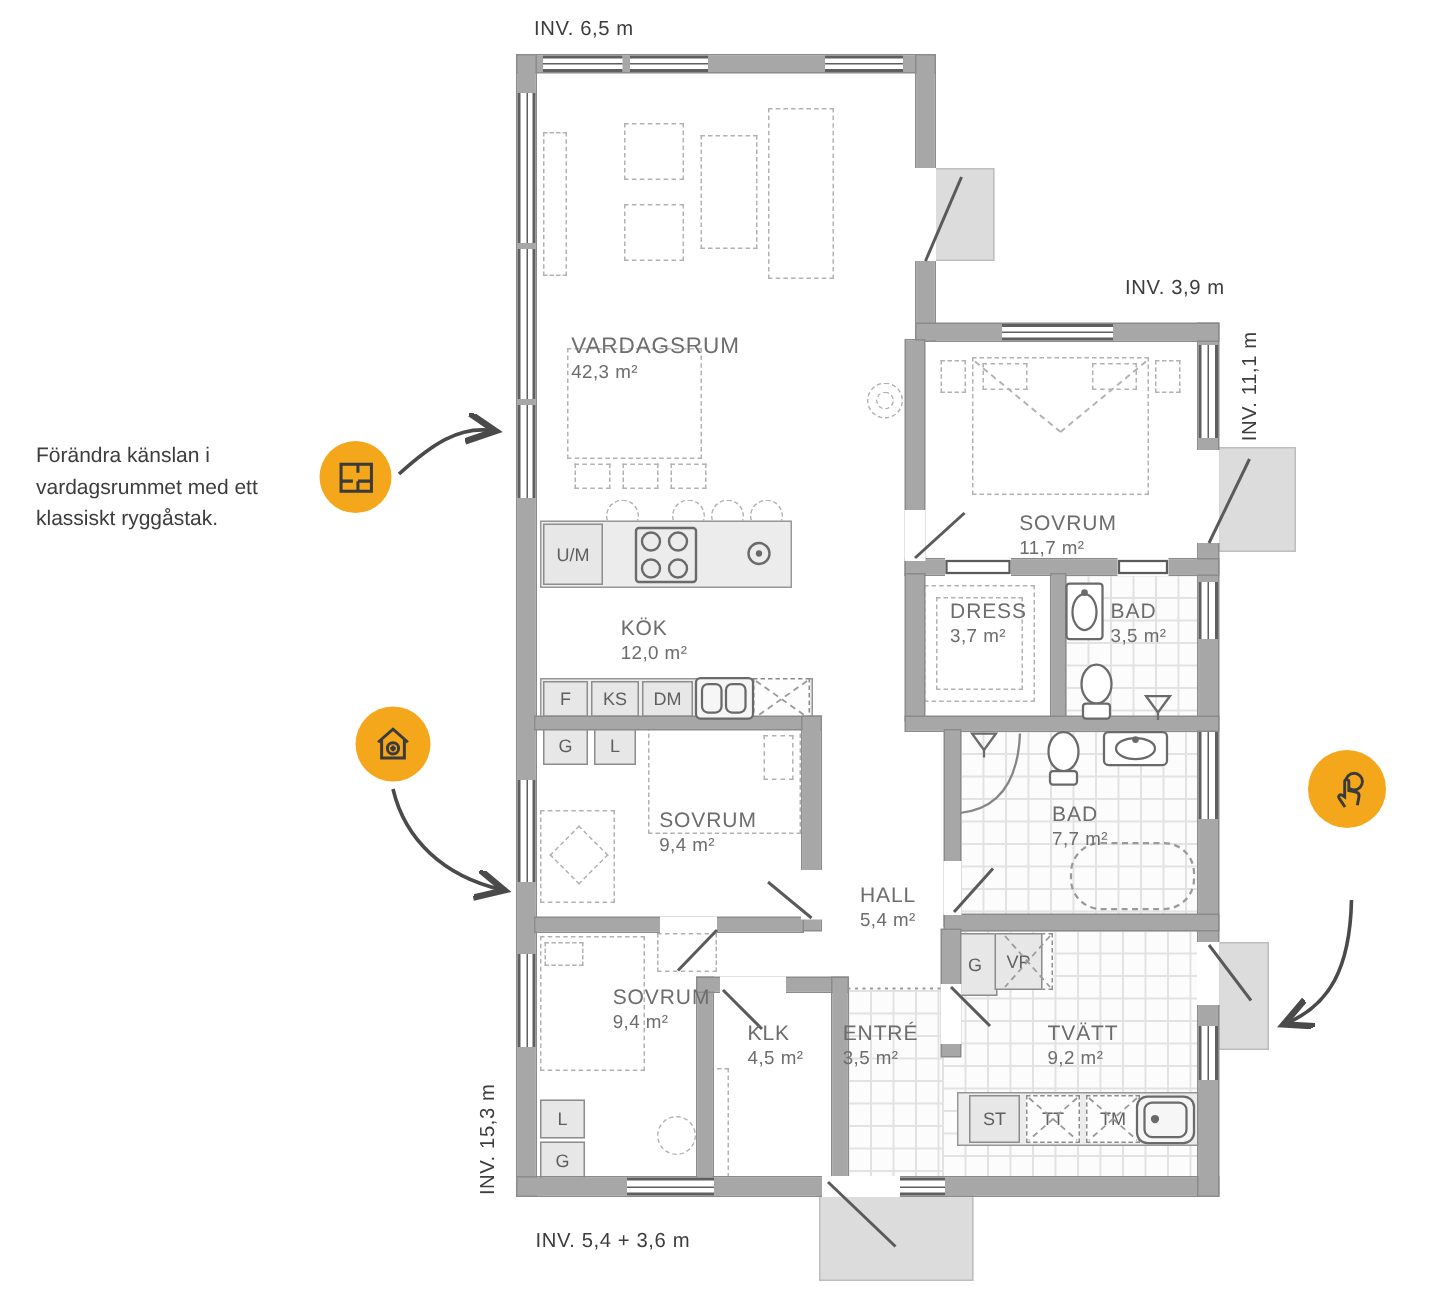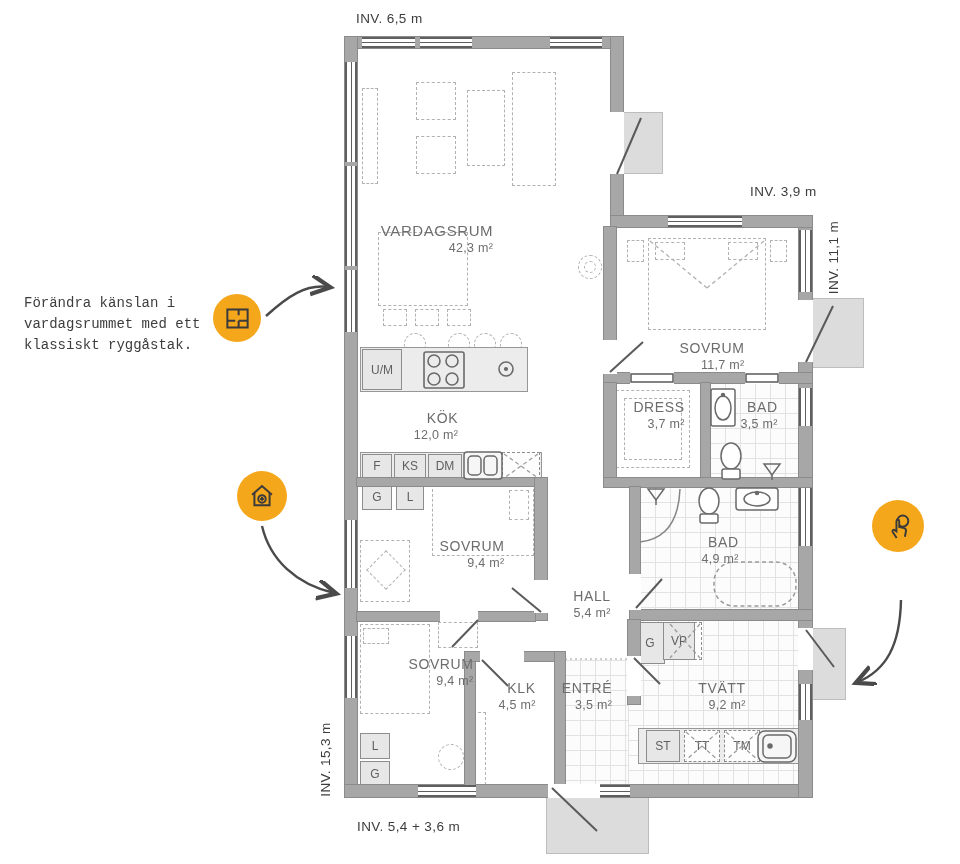--- a/index.html
+++ b/index.html
@@ -20,29 +20,29 @@
       background-size:15px 15px;}
   .cnt{position:absolute;background:#ececec;border:1px solid #979797;}
   .ab{position:absolute;background:#e7e7e7;border:1px solid #8d8d8d;display:flex;align-items:center;justify-content:center;
       font-size:12px;color:#5f5f5f;}
   .ob{position:absolute;background:#fdfdfd;border:1.5px dashed #8d8d8d;display:flex;align-items:flex-end;justify-content:center;
       font-size:12px;color:#5f5f5f;}
   .fr{position:absolute;border:1.5px dashed #b2b2b2;background:transparent;}
   .frr{position:absolute;border:1.5px dashed #b2b2b2;border-radius:50%;}
   .rot45{transform:rotate(45deg);}
   
-  .rm{position:absolute;transform:translateX(-50%);text-align:right;color:#6d6d6d;line-height:1.25;white-space:nowrap;}
+  .rm{position:absolute;transform:translateX(-50%);text-align:left;color:#6d6d6d;line-height:1.25;white-space:nowrap;}
   .rm .rn{font-size:14px;letter-spacing:0.6px;}
   .rm .ra{font-size:12.5px;letter-spacing:0.3px;}
   .rm-lg .rn{font-size:15px;}
   
   .dim{position:absolute;font-size:13.5px;color:#3d3d3d;letter-spacing:0.4px;white-space:nowrap;}
   .dimv{text-align:center;transform:rotate(-90deg);}
   
-  .annot{position:absolute;font-size:14px;line-height:1.5;color:#3d3d3d;font-family:Liberation Mono, monospace;}
+  .annot{position:absolute;font-size:14px;line-height:1.5;color:#3d3d3d;}
   .annot-c{text-align:center;}
   .hotspot{position:absolute;border-radius:50%;display:flex;align-items:center;justify-content:center;cursor:pointer;}
   svg.overlay{position:absolute;left:0;top:0;pointer-events:none;}
 </style>
 </head>
 <body>
 
 <div class="canvas">
 
   <div class="tl" style="left:710px;top:383px;width:89px;height:95px"></div>
@@ -271,21 +271,21 @@
   <div class="rm" style="left:659px;top:399px">
     <div class="rn">DRESS</div>
     <div class="ra">3,7 m²</div>
   </div>
   <div class="rm" style="left:759px;top:399px">
     <div class="rn">BAD</div>
     <div class="ra">3,5 m²</div>
   </div>
   <div class="rm" style="left:720px;top:534px">
     <div class="rn">BAD</div>
-    <div class="ra">4,9 m²</div>
+    <div class="ra">7,7 m²</div>
   </div>
   <div class="rm" style="left:472px;top:538px">
     <div class="rn">SOVRUM</div>
     <div class="ra">9,4 m²</div>
   </div>
   <div class="rm" style="left:441px;top:656px">
     <div class="rn">SOVRUM</div>
     <div class="ra">9,4 m²</div>
   </div>
   <div class="rm" style="left:592px;top:588px">

